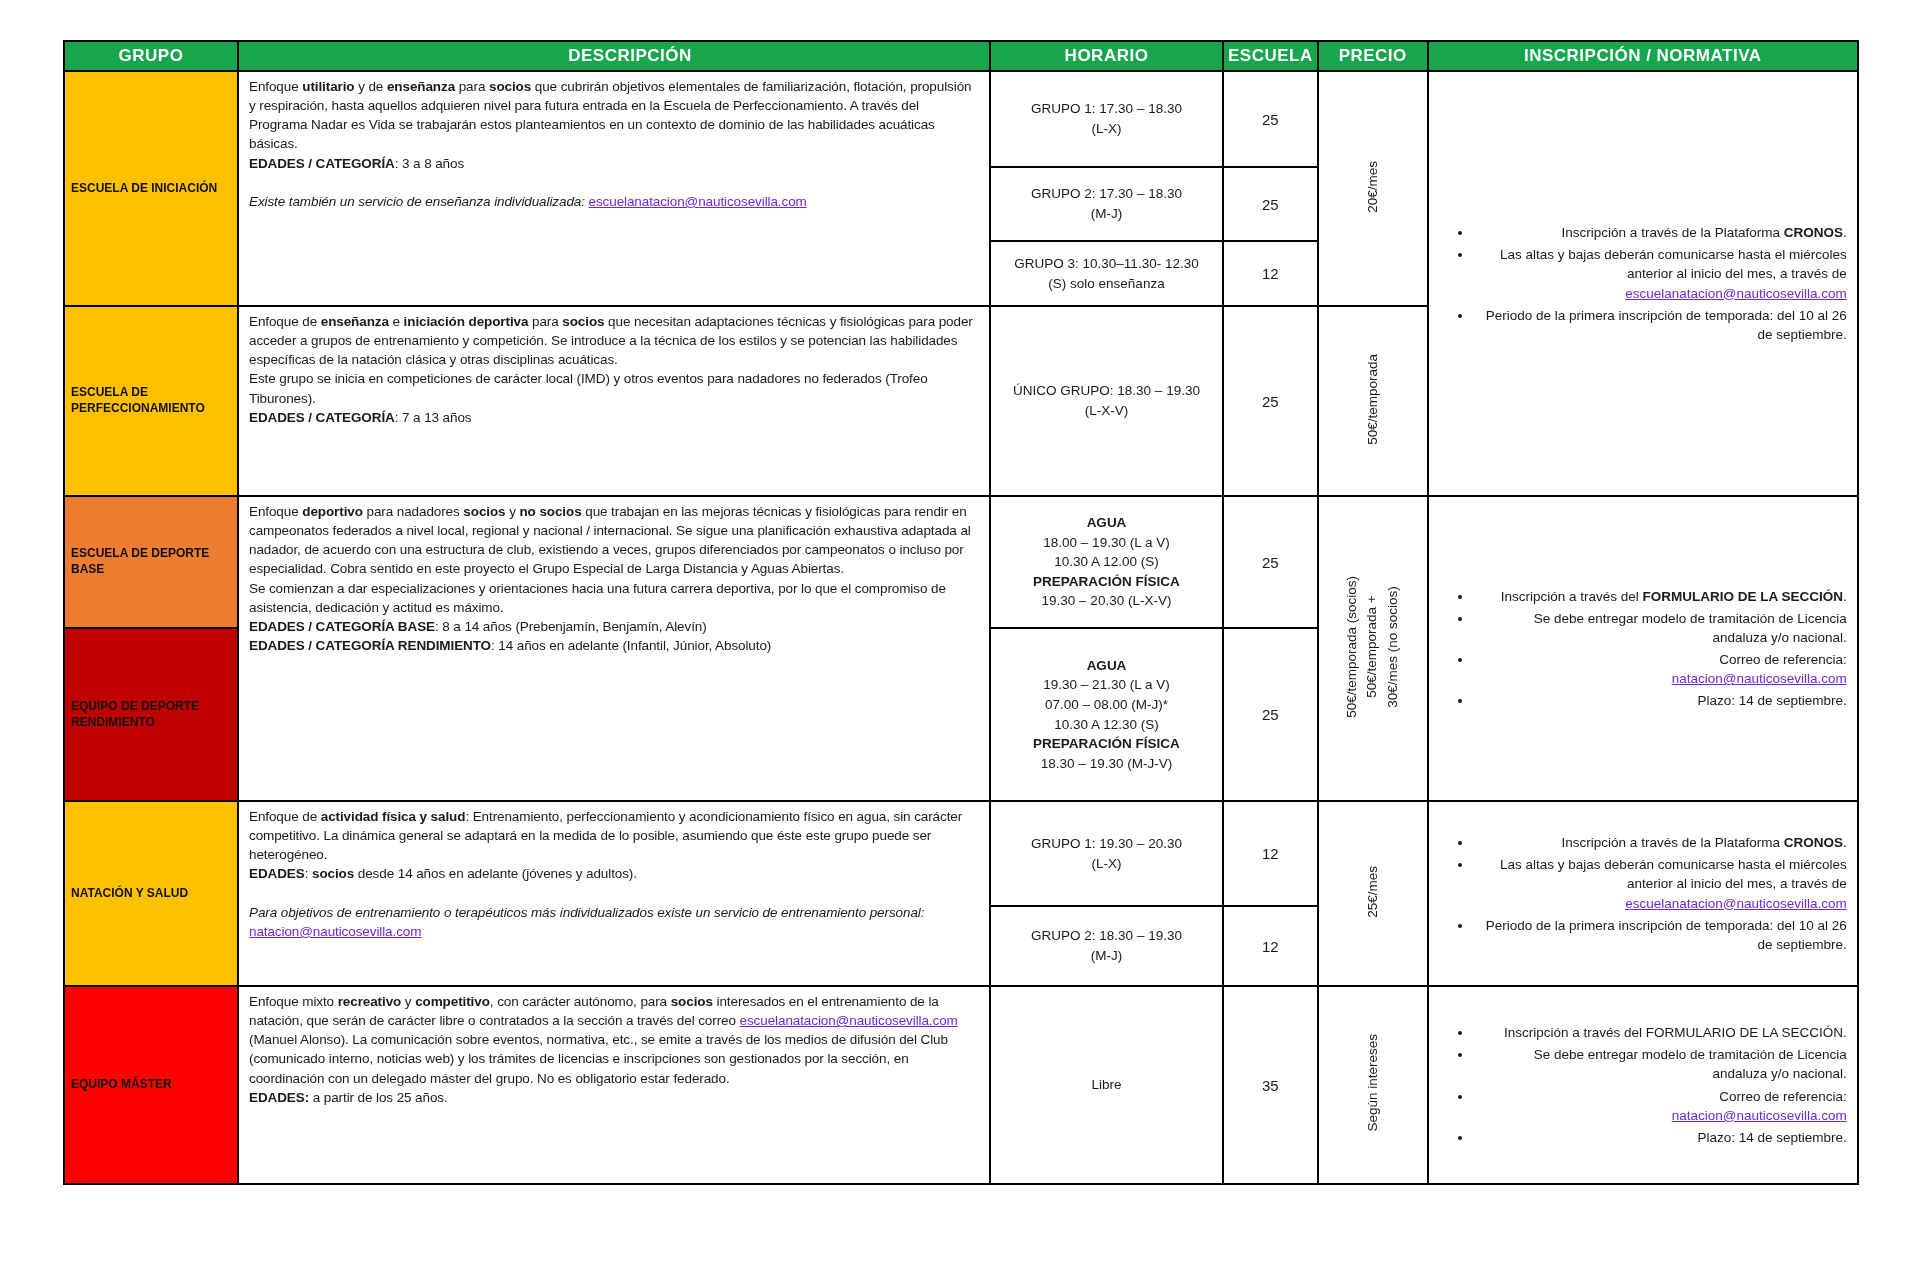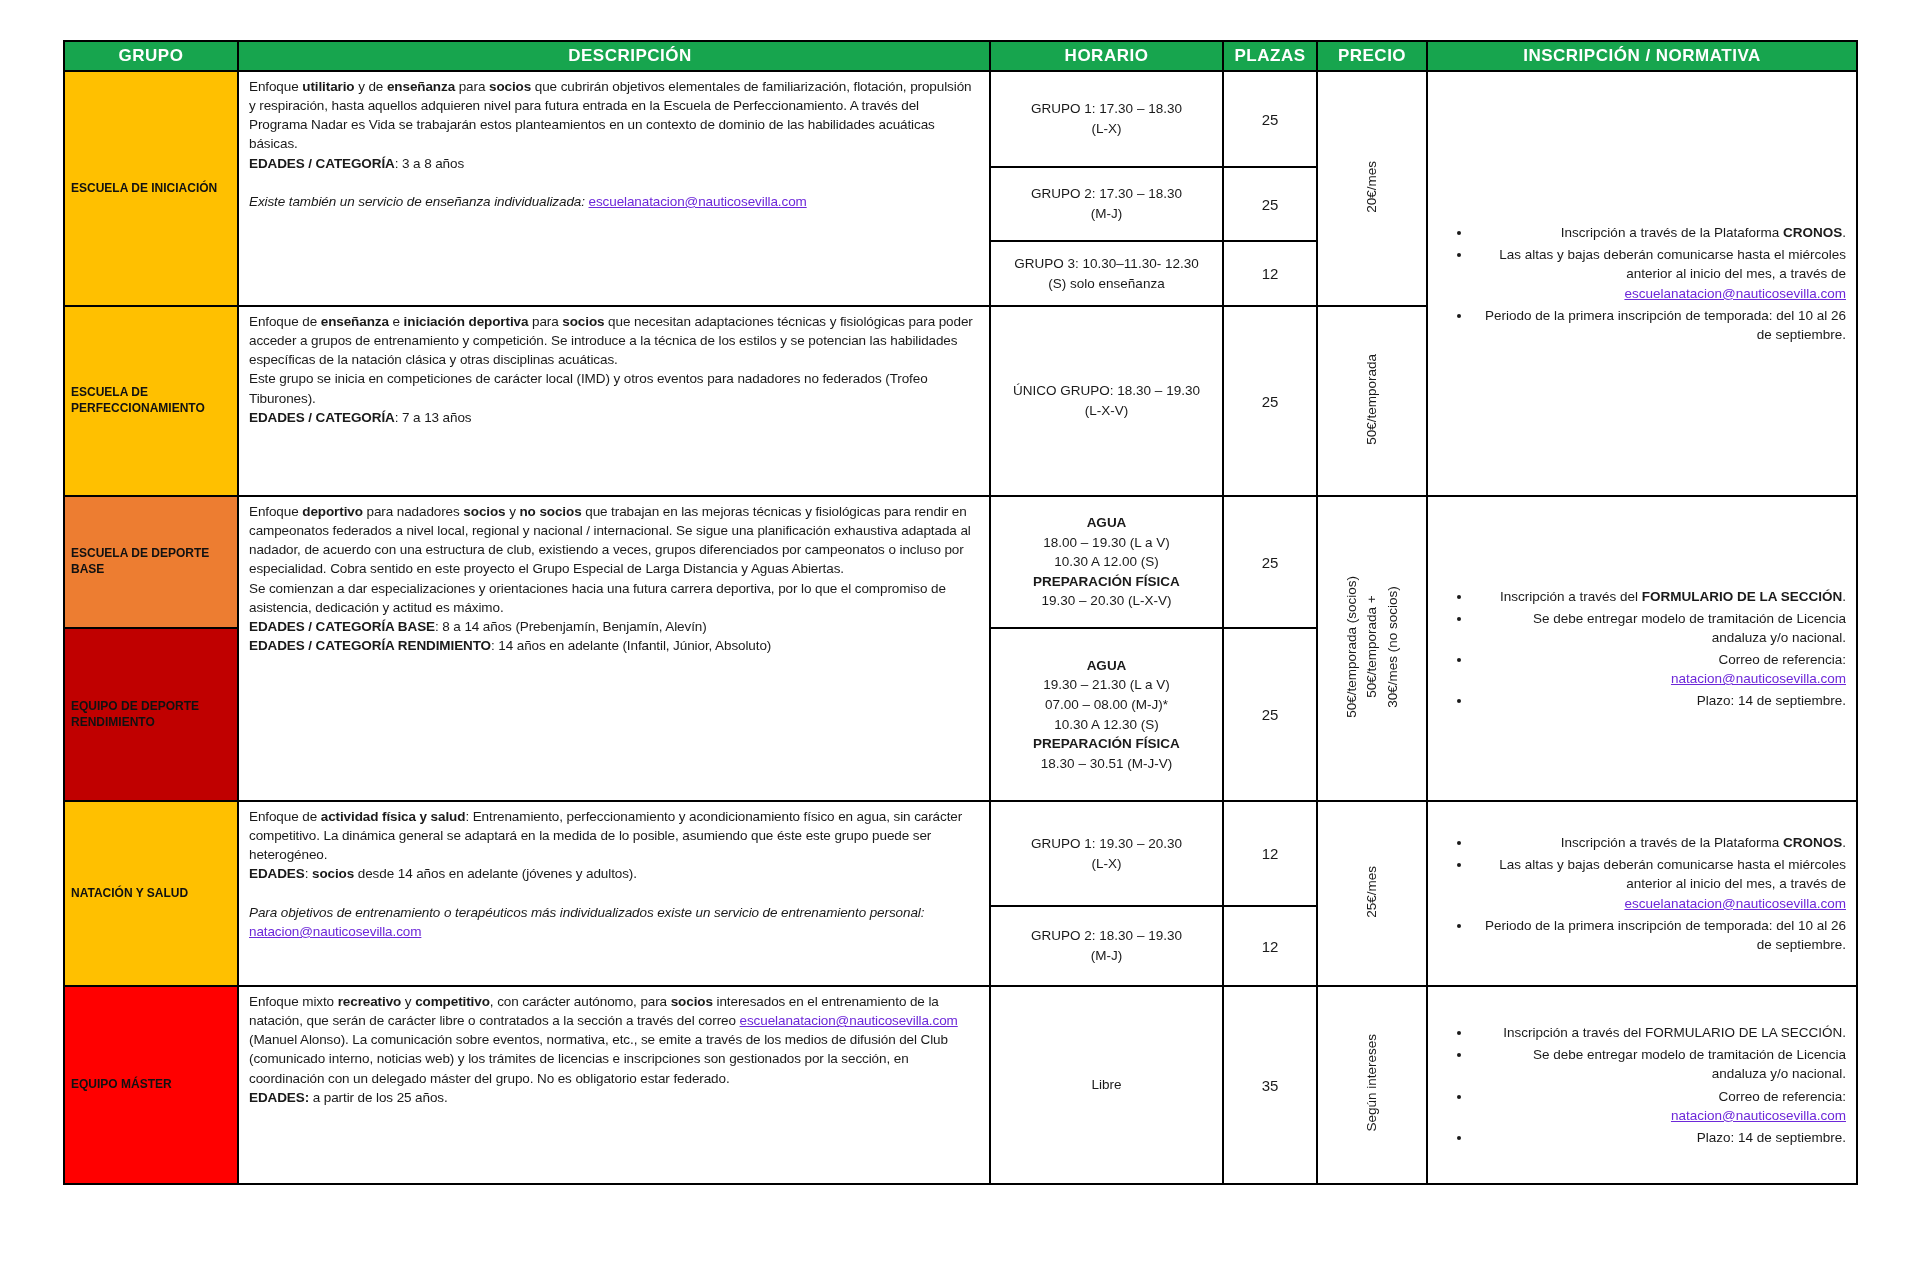--- a/index.html
+++ b/index.html
@@ -33,21 +33,21 @@
     <col style="width:94px">
         <col style="width:110px">
         <col style="width:430px">
   </colgroup>
 
   <tbody>
         <tr style="height:30px">
     <th style="background-color: rgb(23, 165, 78);">GRUPO</th>
     <th style="background-color: rgb(23, 165, 78); padding-left: 36px;">DESCRIPCIÓN</th>
     <th style="background-color: rgb(23, 165, 78);">HORARIO</th>
-    <th style="background-color: rgb(23, 165, 78);">PLAZAS</th>
+    <th style="background-color: rgb(23, 165, 78);">ESCUELA</th>
     <th style="background-color: rgb(23, 165, 78);">PRECIO</th>
     <th style="background-color: rgb(23, 165, 78);">INSCRIPCIÓN / NORMATIVA</th>
   </tr>
 
   <tr style="height:96px">
     <td class="group-cell" rowspan="3" style="background-color: rgb(255, 192, 0);">ESCUELA DE INICIACIÓN</td>
     <td class="desc-cell" rowspan="3"><span>Enfoque </span><span class="b">utilitario</span><span> y de </span><span class="b">enseñanza</span><span> para </span><span class="b">socios</span><span> que cubrirán objetivos elementales de familiarización, flotación, propulsión y respiración, hasta aquellos adquieren nivel para futura entrada en la Escuela de Perfeccionamiento. A través del Programa Nadar es Vida se trabajarán estos planteamientos en un contexto de dominio de las habilidades acuáticas básicas.</span><br><span class="b">EDADES / CATEGORÍA</span><span>: 3 a 8 años</span><br><br><span class="i">Existe también un servicio de enseñanza individualizada: </span><a class="link">escuelanatacion@nauticosevilla.com</a></td>
     <td class="hor-cell"><span>GRUPO 1: 17.30 – 18.30</span><br><span>(L-X)</span></td>
     <td class="plz-cell">25</td>
     <td class="pre-cell" rowspan="3"><span class="vert"><span>20€/mes</span></span></td>
@@ -87,21 +87,21 @@
         <li><span>Inscripción a través del </span><span class="b">FORMULARIO DE LA SECCIÓN</span><span>.</span></li>
         <li><span>Se debe entregar modelo de tramitación de Licencia andaluza y/o nacional.</span></li>
         <li><span>Correo de referencia:</span><br><a class="link">natacion@nauticosevilla.com</a></li>
         <li><span>Plazo: 14 de septiembre.</span></li>
       </ul>
     </td>
   </tr>
 
   <tr style="height:173px">
     <td class="group-cell" style="background-color: rgb(192, 0, 0);">EQUIPO DE DEPORTE RENDIMIENTO</td>
-    <td class="hor-cell"><span class="b">AGUA</span><br><span>19.30 – 21.30 (L a V)</span><br><span>07.00 – 08.00 (M-J)*</span><br><span>10.30 A 12.30 (S)</span><br><span class="b">PREPARACIÓN FÍSICA</span><br><span>18.30 – 30.51 (M-J-V)</span></td>
+    <td class="hor-cell"><span class="b">AGUA</span><br><span>19.30 – 21.30 (L a V)</span><br><span>07.00 – 08.00 (M-J)*</span><br><span>10.30 A 12.30 (S)</span><br><span class="b">PREPARACIÓN FÍSICA</span><br><span>18.30 – 19.30 (M-J-V)</span></td>
     <td class="plz-cell">25</td>
   </tr>
 
   <tr style="height:105px">
     <td class="group-cell" rowspan="2" style="background-color: rgb(255, 192, 0);">NATACIÓN Y SALUD</td>
     <td class="desc-cell" rowspan="2"><span>Enfoque de </span><span class="b">actividad física y salud</span><span>: Entrenamiento, perfeccionamiento y acondicionamiento físico en agua, sin carácter competitivo. La dinámica general se adaptará en la medida de lo posible, asumiendo que éste este grupo puede ser heterogéneo.</span><br><span class="b">EDADES</span><span>: </span><span class="b">socios</span><span> desde 14 años en adelante (jóvenes y adultos).</span><br><br><span class="i">Para objetivos de entrenamiento o terapéuticos más individualizados existe un servicio de entrenamiento personal: </span><a class="link">natacion@nauticosevilla.com</a></td>
     <td class="hor-cell"><span>GRUPO 1: 19.30 – 20.30</span><br><span>(L-X)</span></td>
     <td class="plz-cell">12</td>
     <td class="pre-cell" rowspan="2"><span class="vert"><span>25€/mes</span></span></td>
     <td class="ins-cell" rowspan="2">

